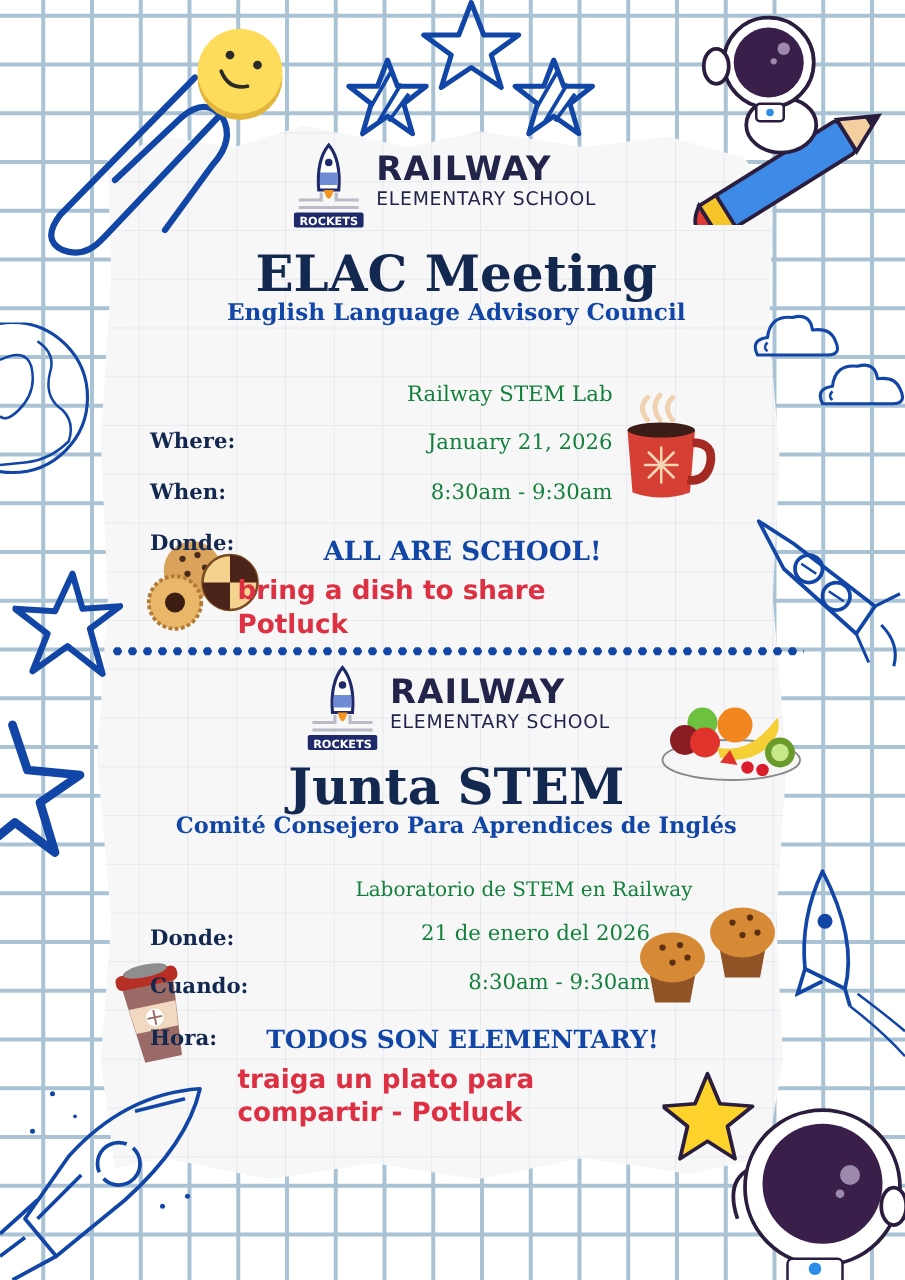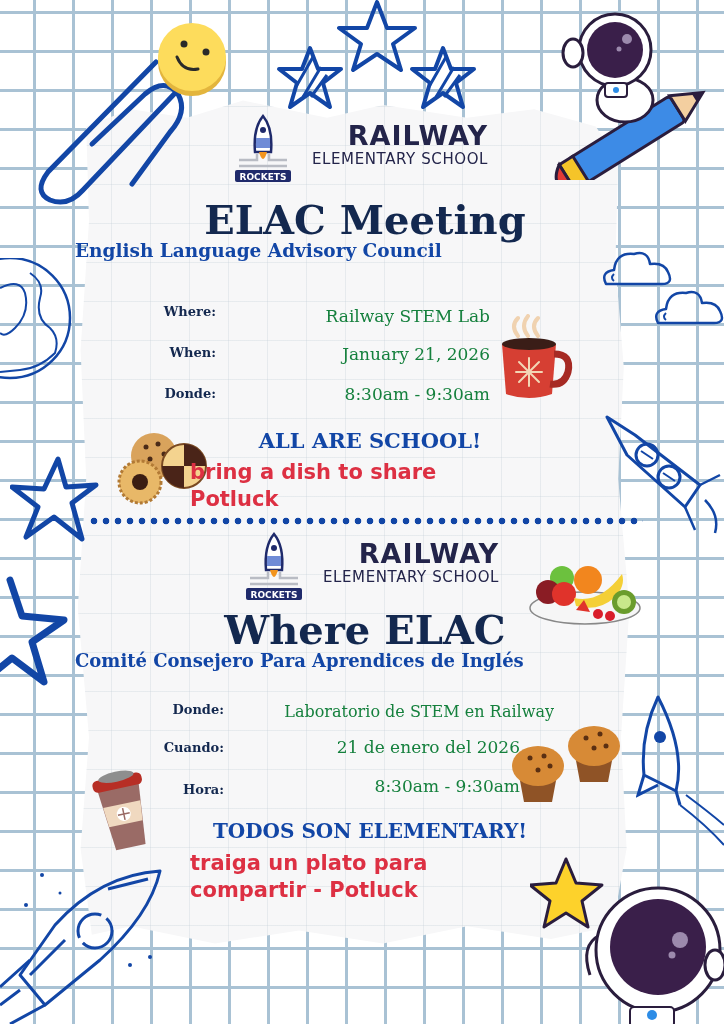--- a/index.html
+++ b/index.html
@@ -21,26 +21,26 @@
     background-image:
       linear-gradient(to right, rgba(200,210,220,0.35) 1px, transparent 1px),
       linear-gradient(to bottom, rgba(200,210,220,0.35) 1px, transparent 1px);
     background-size: 39px 39px;
     background-position: 36px 14px;
     clip-path: polygon(2% 4%, 10% 2%, 20% 3%, 30% 1%, 45% 3%, 55% 1.5%, 70% 3%, 82% 2%, 93% 4%, 97% 8%, 96.5% 20%, 98% 32%, 97% 45%, 99% 60%, 97.5% 75%, 98.5% 88%, 96% 97%, 85% 98.5%, 70% 97%, 55% 99%, 40% 97.5%, 25% 99%, 10% 97%, 3% 98%, 1% 88%, 2.5% 75%, 0.5% 60%, 2% 45%, 1% 30%, 2.5% 15%);
   }
   .abs { position: absolute; }
   .logo { position: absolute; display: flex; align-items: center; }
   .logo-mark { width: 56px; height: 62px; position: relative; text-decoration: underline; }
-  .logo-text { margin-left: 21px; font-family: "DejaVu Sans", "Liberation Sans", sans-serif; color: #23244a; text-align: right; }
+  .logo-text { margin-left: 10px; font-family: "DejaVu Sans", "Liberation Sans", sans-serif; color: #23244a; }
   .logo-name { font-size: 27px; font-weight: bold; letter-spacing: 1px; line-height: 28px; }
   .logo-sub { font-size: 15px; letter-spacing: 0.6px; line-height: 18px; }
   .title { position: absolute; left: 75px; width: 580px; text-align: center; color: #13284f; font-weight: bold; font-size: 40px; }
-  .subtitle { position: absolute; left: 75px; width: 580px; color: #1246a6; font-weight: bold; font-size: 18.5px; }
-  .label { position: absolute; text-align: right; color: #13284f; font-weight: bold; font-size: 13px; }
+  .subtitle { position: absolute; left: 75px; width: 580px; text-align: center; color: #1246a6; font-weight: bold; font-size: 18.5px; }
+  .label { position: absolute; color: #13284f; font-weight: bold; font-size: 17px; margin-top: 39px; }
   .value { position: absolute; text-align: right; color: #15803d; font-weight: normal; font-size: 17px; }
   .welcome { position: absolute; text-align: center; color: #1246a6; font-weight: bold; font-size: 21px; }
   .potluck { position: absolute; text-align: left; color: #dd3043; font-weight: bold; font-family: "DejaVu Sans", "Liberation Sans", sans-serif; font-size: 21px; line-height: 27px; }
   .dots { position: absolute; left: 88px; top: 517px; width: 555px; height: 8px;
     background-image: radial-gradient(circle, #1246a6 3.2px, transparent 3.6px);
     background-size: 12px 8px; }
   svg { display: block; }
 </style>
 </head>
 <body>
@@ -261,21 +261,21 @@
       <rect x="0" y="56" width="56" height="12" rx="2" fill="#1f2a6b"></rect>
       <text x="28" y="66" text-anchor="middle" font-size="9" font-weight="bold" fill="#fff" font-family="DejaVu Sans, sans-serif">ROCKETS</text>
     </svg>
   </div>
   <div class="logo-text">
     <div class="logo-name">RAILWAY</div>
     <div class="logo-sub">ELEMENTARY SCHOOL</div>
   </div>
 </div>
 
-<div class="title" style="top:606px">Where ELAC</div>
+<div class="title" style="top:606px">Junta STEM</div>
 <div class="subtitle" style="top:650px;font-size:18px">Comité Consejero Para Aprendices de Inglés</div>
 
 <div class="label" style="left:120px;top:702px;width:104px">Donde:</div>
 <div class="value" style="left:236px;top:702px;width:318px;font-size:16px">Laboratorio de STEM en Railway</div>
 <div class="label" style="left:120px;top:740px;width:104px">Cuando:</div>
 <div class="value" style="left:270px;top:737px;width:250px">21 de enero del 2026</div>
 <div class="label" style="left:120px;top:782px;width:104px">Hora:</div>
 <div class="value" style="left:270px;top:776px;width:250px">8:30am - 9:30am</div>
 
 <div class="welcome" style="left:170px;top:819px;width:400px;font-size:20px">TODOS SON ELEMENTARY!</div>

